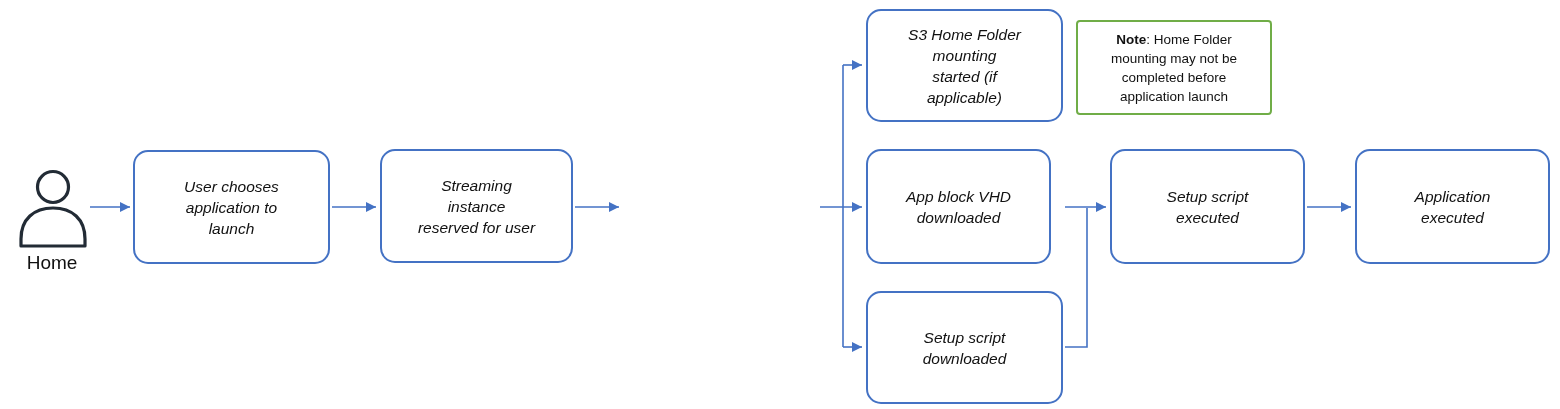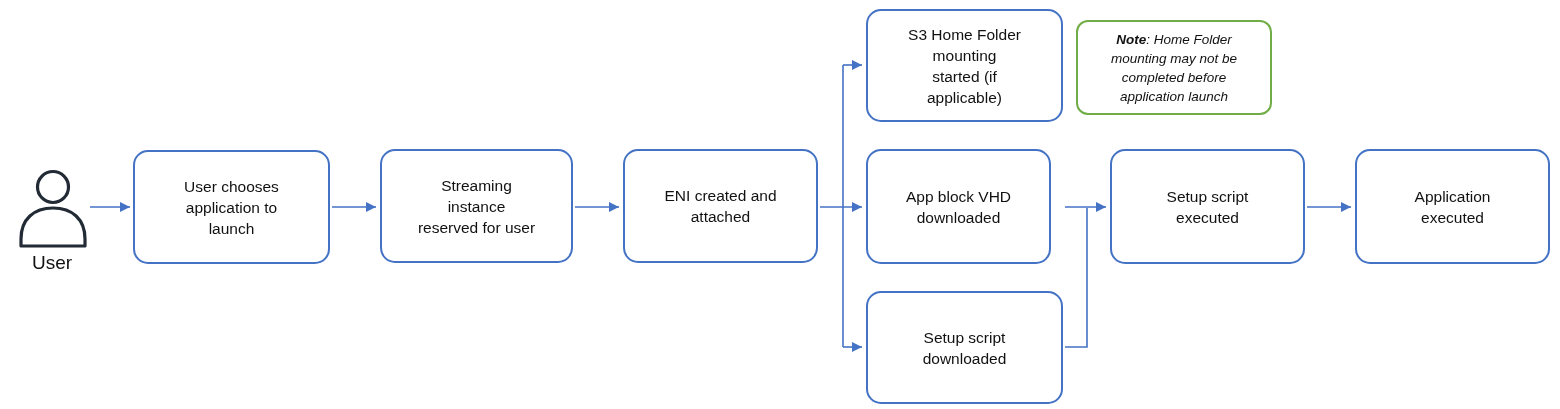--- a/index.html
+++ b/index.html
@@ -24,33 +24,33 @@
     position:absolute;
     box-sizing:border-box;
     border:2.4px solid var(--box-border);
     border-radius:15px;
     background:var(--background);
     display:flex;align-items:center;justify-content:center;
     text-align:center;
     white-space:pre-line;
     font-size:15.5px;line-height:21px;
     padding:6px 10px;
+    font-style:italic;
   }
   .note{
     position:absolute;
     box-sizing:border-box;
     border:2.4px solid var(--note-border);
-    border-radius:12px;
+    border-radius:4px;
     background:var(--background);
     display:flex;align-items:center;justify-content:center;
     text-align:center;
     white-space:pre-line;
     font-size:13.5px;line-height:19px;
     padding:6px 10px;
-    font-style:italic;
   }
   .note b{font-weight:bold;}
   .actor-label{
     position:absolute;
     left:16px;top:251px;width:72px;
     text-align:center;
     font-size:19px;line-height:24px;
   }
   
   #n-choose   {left:133px; top:150px; width:197px; height:114px;}
@@ -87,32 +87,30 @@
       <path d="M820,207 H862" marker-end="url(#arrow)"></path>
       <path d="M843,65 V347"></path>
       <path d="M843,65 H862" marker-end="url(#arrow)"></path>
       <path d="M843,347 H862" marker-end="url(#arrow)"></path>
       <path d="M1065,347 H1087 V208"></path>
       <path d="M1065,207 H1106" marker-end="url(#arrow)"></path>
       <path d="M1307,207 H1351" marker-end="url(#arrow)"></path>
     </g>
   </svg>
 
-  <div class="actor-label">User</div>
+  <div class="actor-label">Home</div>
 
   <div class="node" id="n-choose">User chooses
 application to
 launch</div>
 
   <div class="node" id="n-stream">Streaming
 instance
 reserved for user</div>
 
-  <div class="node" id="n-eni">ENI created and
-attached</div>
 
   <div class="node" id="n-s3">S3 Home Folder
 mounting
 started (if
 applicable)</div>
 
   <div class="node" id="n-vhd">App block VHD
 downloaded</div>
 
   <div class="node" id="n-dl">Setup script

